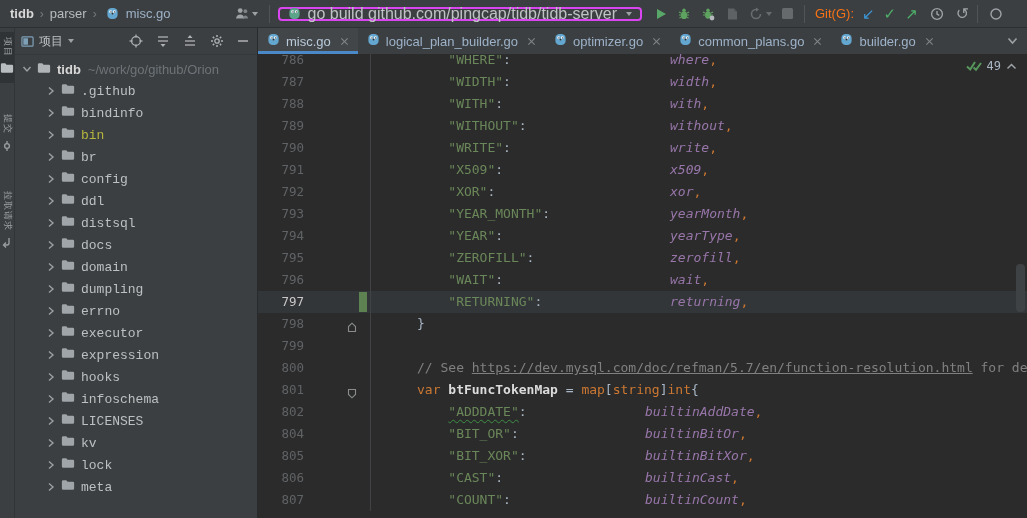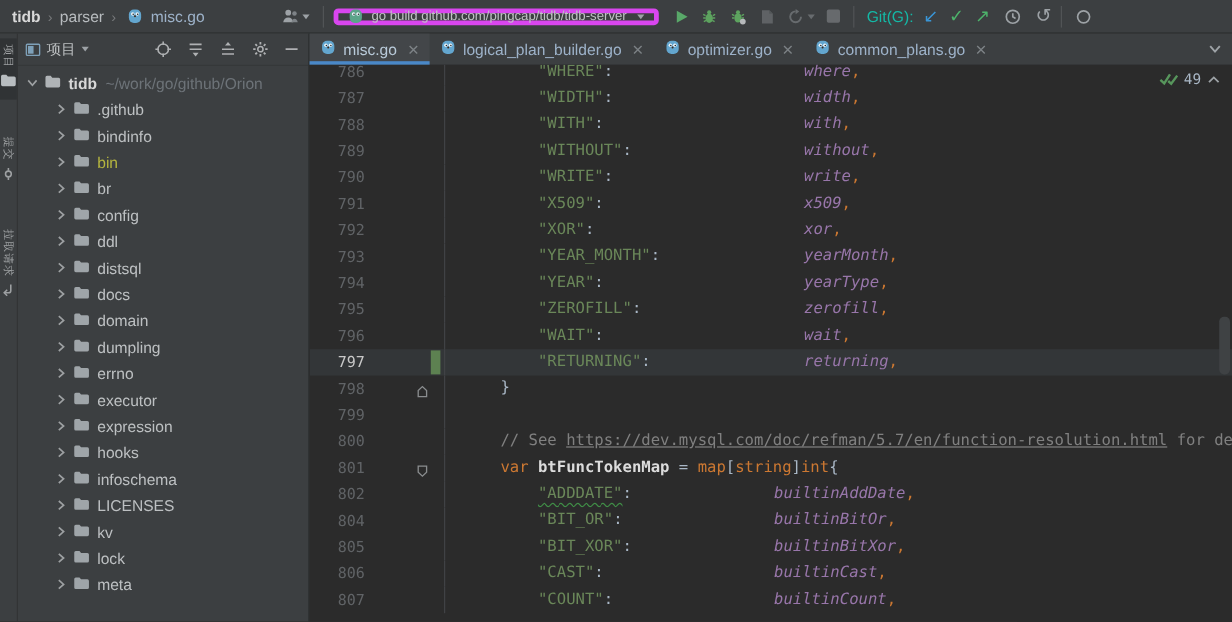--- a/index.html
+++ b/index.html
@@ -12,25 +12,25 @@
             border-bottom:1px solid #2c2e2f; padding:0 6px 0 10px; white-space:nowrap; }
   .crumb-bold { font-weight:bold; font-size:13px; color:#d8d8d8; }
   .crumb { font-size:13px; color:#b8bcbf; }
   .crumb-file { font-size:13px; color:#9db2c9; margin-left:4px; }
   .crumb-sep { color:#77797b; font-size:12px; margin:0 6px; }
   .icon-btn { display:inline-flex; align-items:center; justify-content:center;
               height:22px; padding:0 3px; cursor:default; }
   .dd-arrow { width:0; height:0; border-left:3.5px solid transparent; border-right:3.5px solid transparent;
               border-top:4px solid #9da2a6; margin-left:3px; display:inline-block; }
   .tb-sep { width:1px; height:18px; background:#515456; margin:0 8px; flex:none; }
-  .run-combo { display:flex; align-items:center; gap:6px; border:4px solid #d946ef; border-radius:4px;
-               height:14px; padding:0 8px; color:#c0c3c5; font-size:11px; margin-right:10px; }
+  .run-combo { display:flex; align-items:center; gap:6px; border:2px solid #d946ef; border-radius:4px;
+               height:14px; padding:0 8px; color:#c0c3c5; font-size:16px; margin-right:10px; }
   .glyph { font-size:15px; line-height:1; }
   .g-blue { color:#3a95d6; } .g-green { color:#4db36b; } .g-gray { color:#9da2a6; }
-  .git-label { color:#14b8a6; font-size:13px; margin:0 8px 0 2px; }
+  .git-label { color:#f97316; font-size:13px; margin:0 8px 0 2px; }
   .tb-icons { display:flex; align-items:center; gap:4px; }
   .stop-sq { width:11px; height:11px; background:#8a8e91; border-radius:1.5px; opacity:.55; }
   .dim { opacity:.45; }
 
   
   .main { flex:1; display:flex; min-height:0; }
 
   
   .stripe { width:15px; flex:none; background:#3c3f41; border-right:1px solid #323435;
             display:flex; flex-direction:column; align-items:center; padding-top:4px; }
@@ -45,21 +45,21 @@
   .panel { width:243px; flex:none; background:#3c3f41; border-right:1px solid #282a2b;
            display:flex; flex-direction:column; overflow:hidden; }
   .panel-header { height:27px; flex:none; display:flex; align-items:center; padding:0 8px 0 6px;
                   border-bottom:1px solid #353839; }
   .panel-title { font-size:12px; color:#bdc0c2; margin:0 2px 0 5px; }
   .panel-tools { margin-left:auto; display:flex; align-items:center; gap:13px; }
   .tree { flex:1; overflow:hidden; padding-top:3px; font-size:13px; color:#bdc0c2; }
   .tree-row { height:22px; display:flex; align-items:center; white-space:nowrap; cursor:default; }
   .tree-row .chev { width:12px; display:inline-flex; justify-content:center; flex:none; }
   .tree-root { padding-left:6px; }
-  .tree-child { padding-left:30px; }
+  .tree-child { padding-left:30px;font-family:Liberation Mono, monospace; }
   .tree-name { margin-left:6px; }
   .tree-name.bold { font-weight:bold; color:#d8d8d8; }
   .tree-name.excluded { color:#b5b53f; }
   .tree-path { color:#6d7378; margin-left:7px; overflow:hidden; }
 
   
   .editor-pane { flex:1; display:flex; flex-direction:column; min-width:0; background:#2b2b2b; }
   .tabbar { height:26px; flex:none; background:#3c3f41; display:flex; align-items:stretch; }
   .tab { display:flex; align-items:center; gap:6px; padding:0 9px; position:relative;
          font-size:13px; color:#9db2c9; cursor:default; }
@@ -572,20 +572,36 @@
                 <circle cx="9.4" cy="5.3" r="0.7" fill="#24272a"></circle>
                 <circle cx="7" cy="7.1" r="0.9" fill="#3d2b1f"></circle>
               </svg></span>
             <span>common_plans.go</span>
             <span class="close">
               <svg width="9" height="9" viewBox="0 0 10 10">
                 <path d="M1.5 1.5 L8.5 8.5 M8.5 1.5 L1.5 8.5" stroke="#8c9296" stroke-width="1.3" fill="none"></path>
               </svg>
             </span>
           </div>
+          <div class="tab">
+            <span><svg width="13" height="13" viewBox="0 0 14 14">
+                <rect x="1.5" y="1" width="11" height="12" rx="4.5" fill="#63a6cf"></rect>
+                <circle cx="5" cy="5" r="1.6" fill="#e9f2f8"></circle>
+                <circle cx="9" cy="5" r="1.6" fill="#e9f2f8"></circle>
+                <circle cx="5.4" cy="5.3" r="0.7" fill="#24272a"></circle>
+                <circle cx="9.4" cy="5.3" r="0.7" fill="#24272a"></circle>
+                <circle cx="7" cy="7.1" r="0.9" fill="#3d2b1f"></circle>
+              </svg></span>
+            <span>builder.go</span>
+            <span class="close">
+              <svg width="9" height="9" viewBox="0 0 10 10">
+                <path d="M1.5 1.5 L8.5 8.5 M8.5 1.5 L1.5 8.5" stroke="#8c9296" stroke-width="1.3" fill="none"></path>
+              </svg>
+            </span>
+          </div>
           <span class="tab-chevron">
           <svg width="11" height="8" viewBox="0 0 11 8">
               <polyline points="1.5,1.5 5.5,6 9.5,1.5" fill="none" stroke="#9da2a6" stroke-width="1.6"></polyline>
             </svg>
         </span>
       </div>
       <div class="editor">
         <div class="lines" id="lines">
             <div class="line"><span class="ln">786</span><span class="gut"></span><span class="content"><span class="kwrap col1"><span>    </span><span class="str">"WHERE"</span><span class="colon">:</span></span><span class="val">where</span><span class="comma">,</span></span></div>
             <div class="line"><span class="ln">787</span><span class="gut"></span><span class="content"><span class="kwrap col1"><span>    </span><span class="str">"WIDTH"</span><span class="colon">:</span></span><span class="val">width</span><span class="comma">,</span></span></div>

